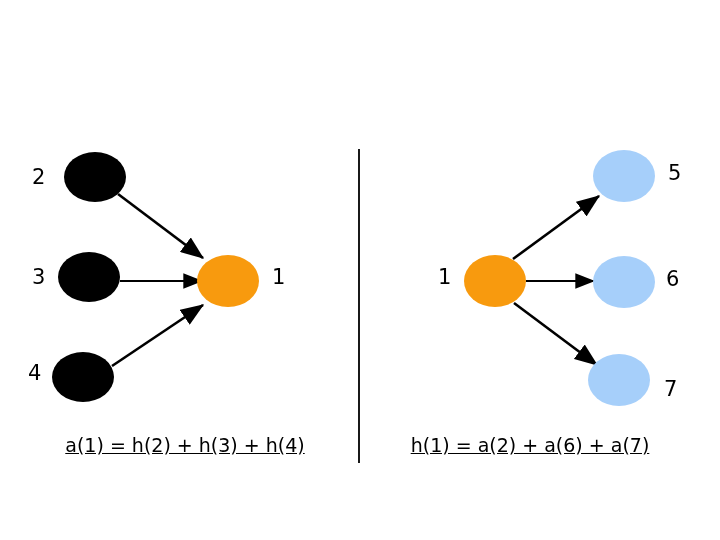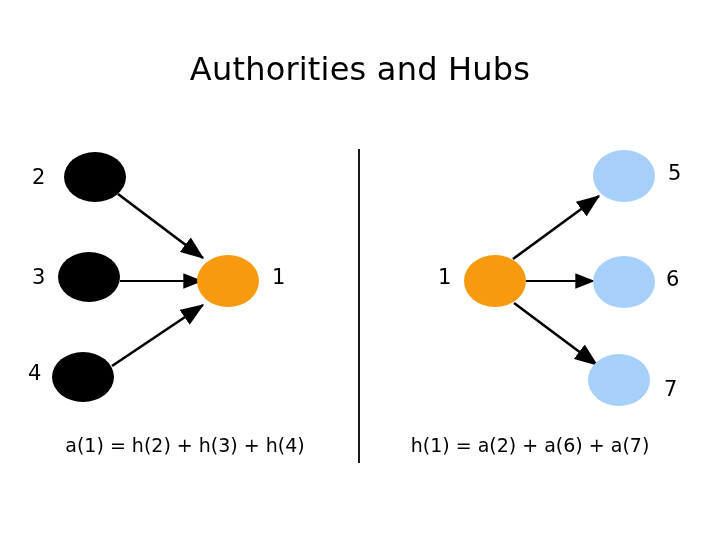--- a/index.html
+++ b/index.html
@@ -45,20 +45,21 @@
     line-height: 1;
     white-space: nowrap;
   }
   .formula {
     position: absolute;
     font-family: "DejaVu Sans", sans-serif;
     font-size: 19px;
     color: #000000;
     text-align: center;
     white-space: nowrap;
+    text-decoration: underline;
   }
   #formula-left {
     left: 35px;
     top: 434px;
     width: 300px;
   }
   #formula-right {
     left: 385px;
     top: 434px;
     width: 290px;
@@ -71,21 +72,20 @@
   #label-1-right { left: 438px; top: 267px; }
   #label-5 { left: 668px; top: 163px; }
   #label-6 { left: 666px; top: 269px; }
   #label-7 { left: 664px; top: 379px; }
 </style>
 </head>
 <body>
 
 <div id="slide">
 
-  <div id="slide-title">Authorities and Hubs</div>
 
   <svg class="svg-layer" viewBox="0 0 720 540" xmlns="http://www.w3.org/2000/svg">
     <defs>
       <marker id="arrowhead" markerWidth="9" markerHeight="7" refX="8.5" refY="3.5" orient="auto" markerUnits="strokeWidth">
         <polygon points="0 0, 9 3.5, 0 7" fill="#000000"></polygon>
       </marker>
     </defs>
 
     <line x1="118" y1="194" x2="203" y2="258" stroke="#000000" stroke-width="2.6" marker-end="url(#arrowhead)"></line>
     <line x1="120" y1="281" x2="202" y2="281" stroke="#000000" stroke-width="2.2" marker-end="url(#arrowhead)"></line>

